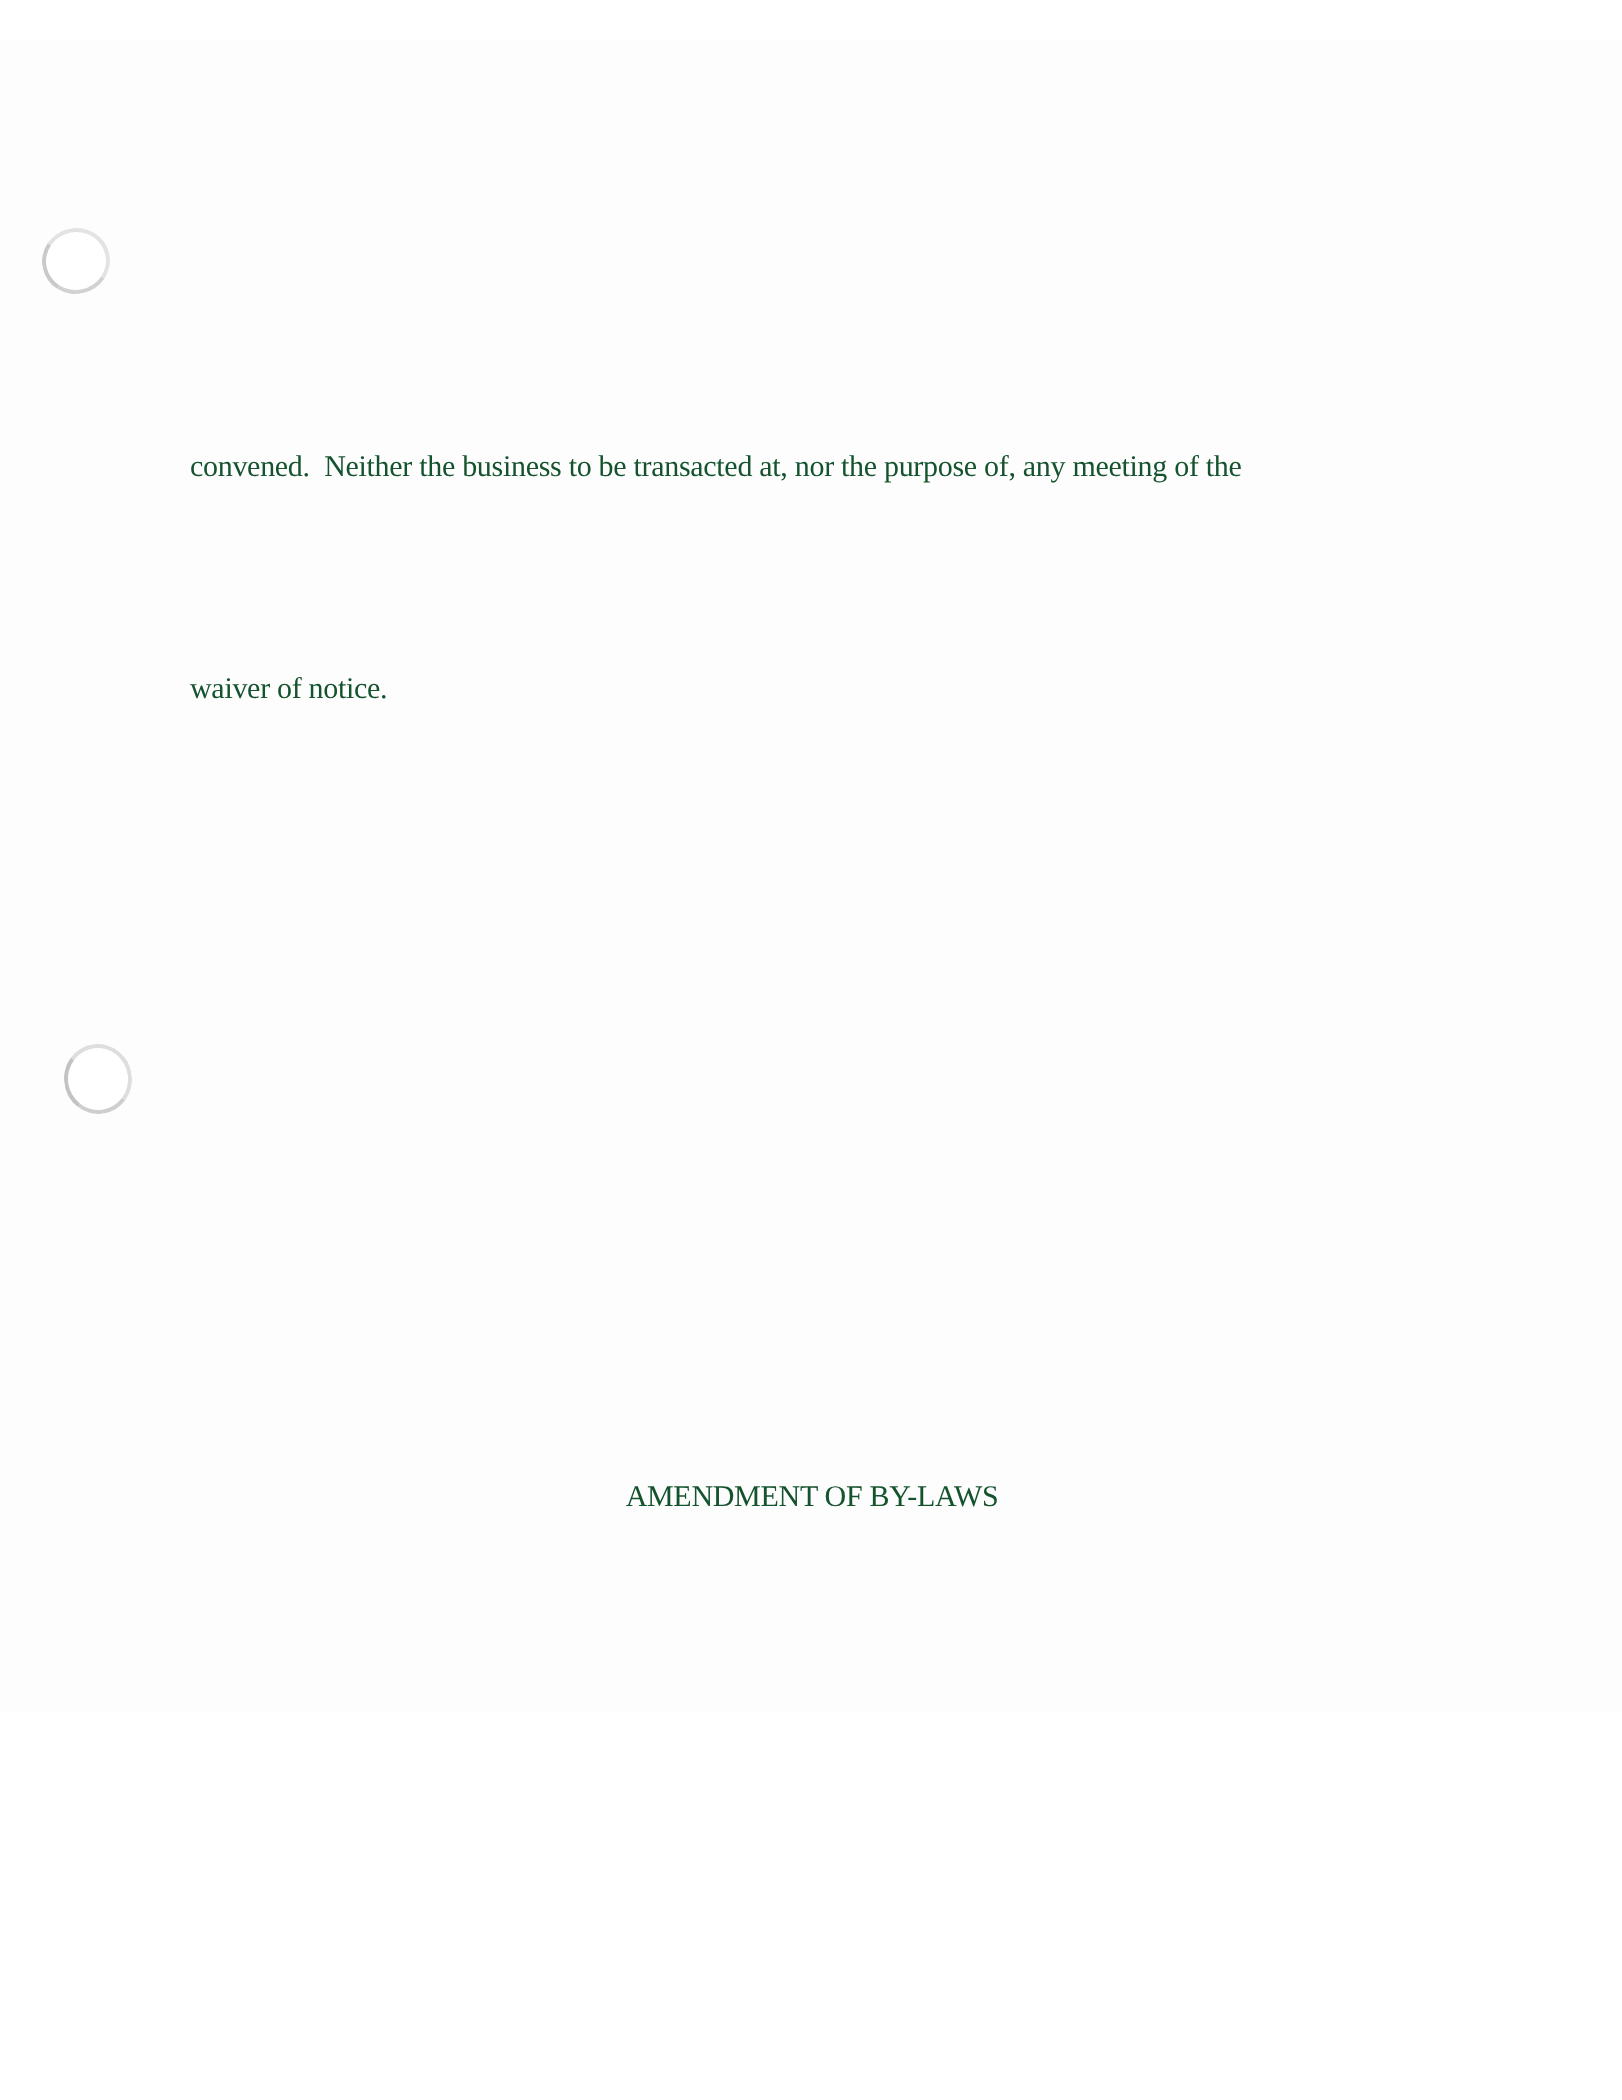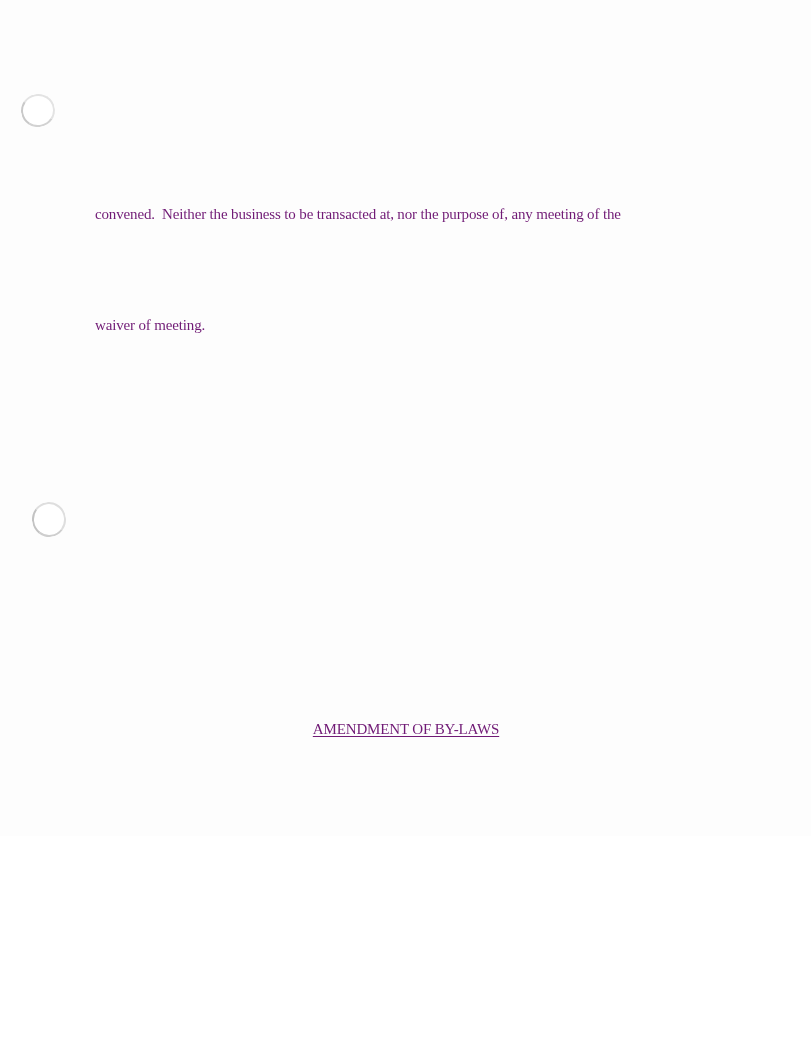--- a/index.html
+++ b/index.html
@@ -6,22 +6,23 @@
     margin: 0;
     padding: 0;
     background: #ffffff;
   }
   .page {
     position: relative;
     width: 811px;
     height: 836px;
     background: #fdfdfd;
     font-family: "Liberation Serif", "DejaVu Serif", serif;
-    color: #701a75;
+    color: #14532d;
     overflow: hidden;
+    margin-top: 20px;
   }
   
   .punch {
     position: absolute;
     border-radius: 50%;
     border: 2px solid #d9d9d9;
     box-sizing: border-box;
     background: #fff;
   }
   .punch.p1 {
@@ -50,21 +51,21 @@
     left: 95px;
     top: 86px;
     width: 622px;
     font-size: 15px;
     letter-spacing: -0.15px;
     line-height: 36.75px;
     white-space: pre-wrap;
   }
   .ln { height: 36.75px; overflow: visible; }
   .center { text-align: center; }
-  .u { text-decoration: underline; text-underline-offset: 2px; text-align: right; }
+  .u { text-underline-offset: 2px; text-align: right; }
   .page-number {
     position: absolute;
     top: 944px;
     left: 0;
     width: 100%;
     text-align: left;
     font-size: 15px;
     line-height: 20px;
   }
 </style>
@@ -73,21 +74,21 @@
 
 <div class="page">
 
   <div class="punch p1"></div>
   <div class="punch p2"></div>
   <div class="punch p3"></div>
 
   <div class="text-col">
 
     <div class="ln"><span>convened.  Neither the business to be transacted at, nor the purpose of, any meeting of the</span></div>
-    <div class="ln"><span>waiver of meeting.</span></div>
+    <div class="ln"><span>waiver of notice.</span></div>
 
     <div class="ln"></div>
     <div class="ln"></div>
 
     <div class="ln center"><span class="u">AMENDMENT OF BY-LAWS</span></div>
 
     
     
     
     

